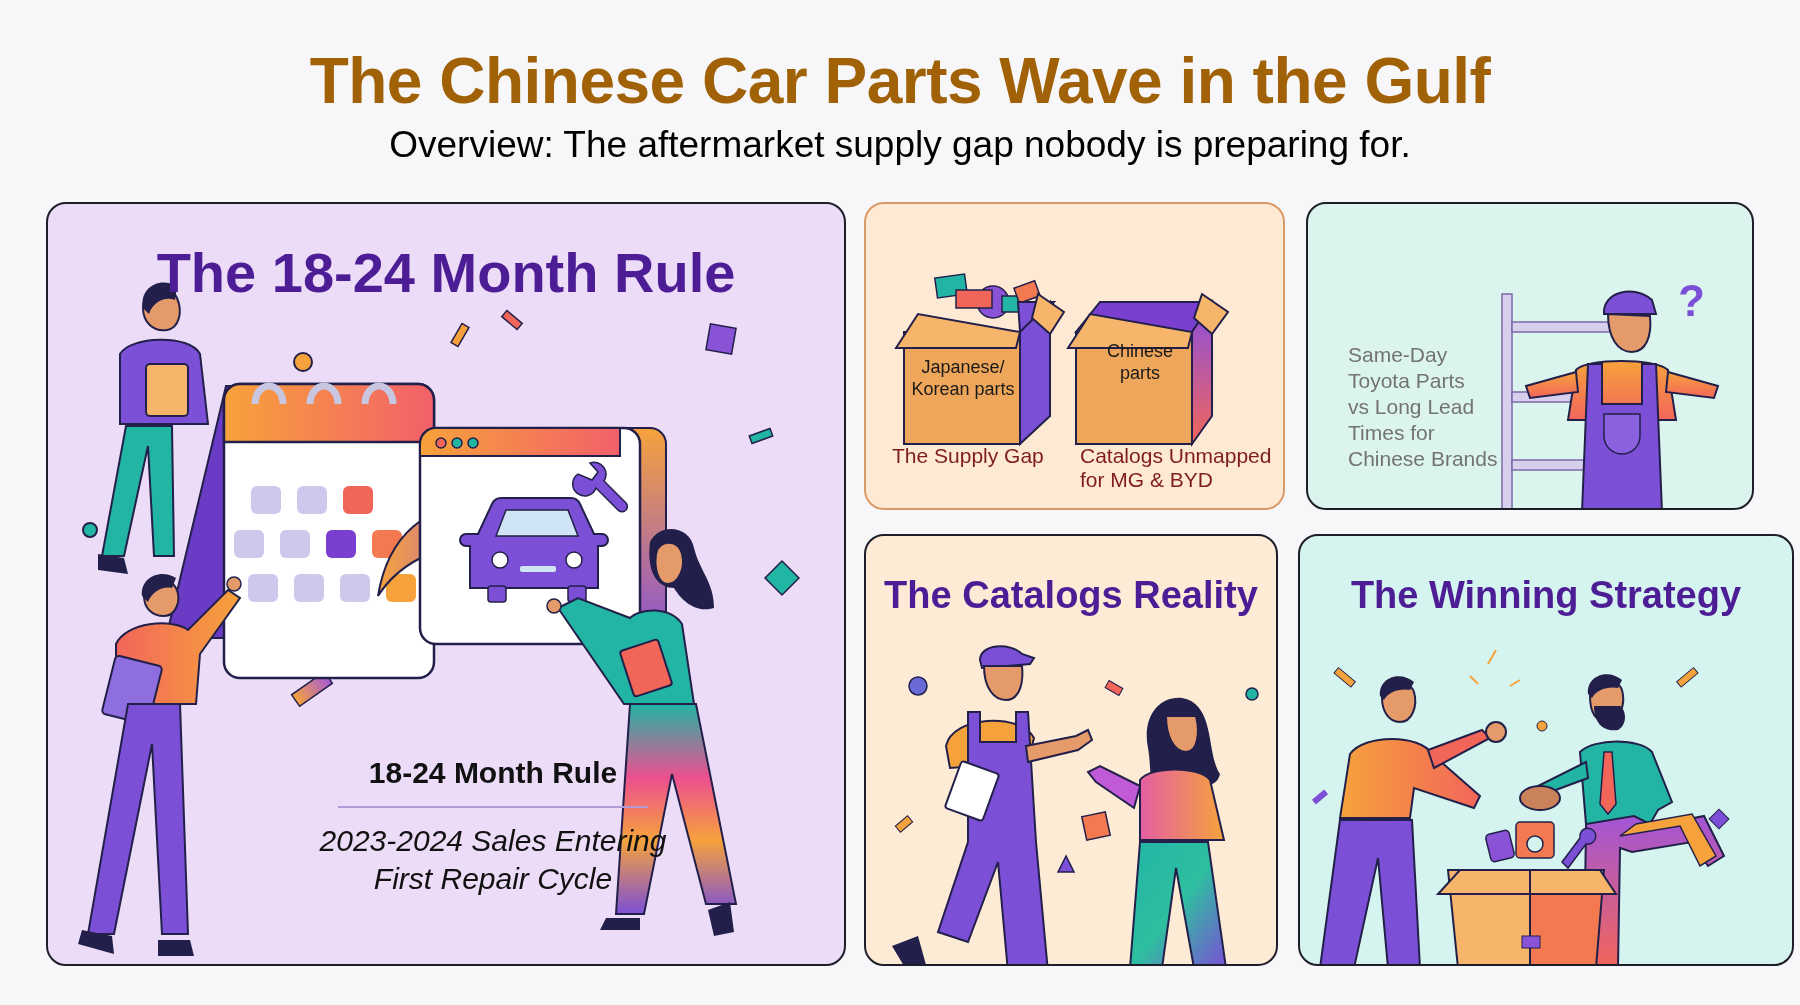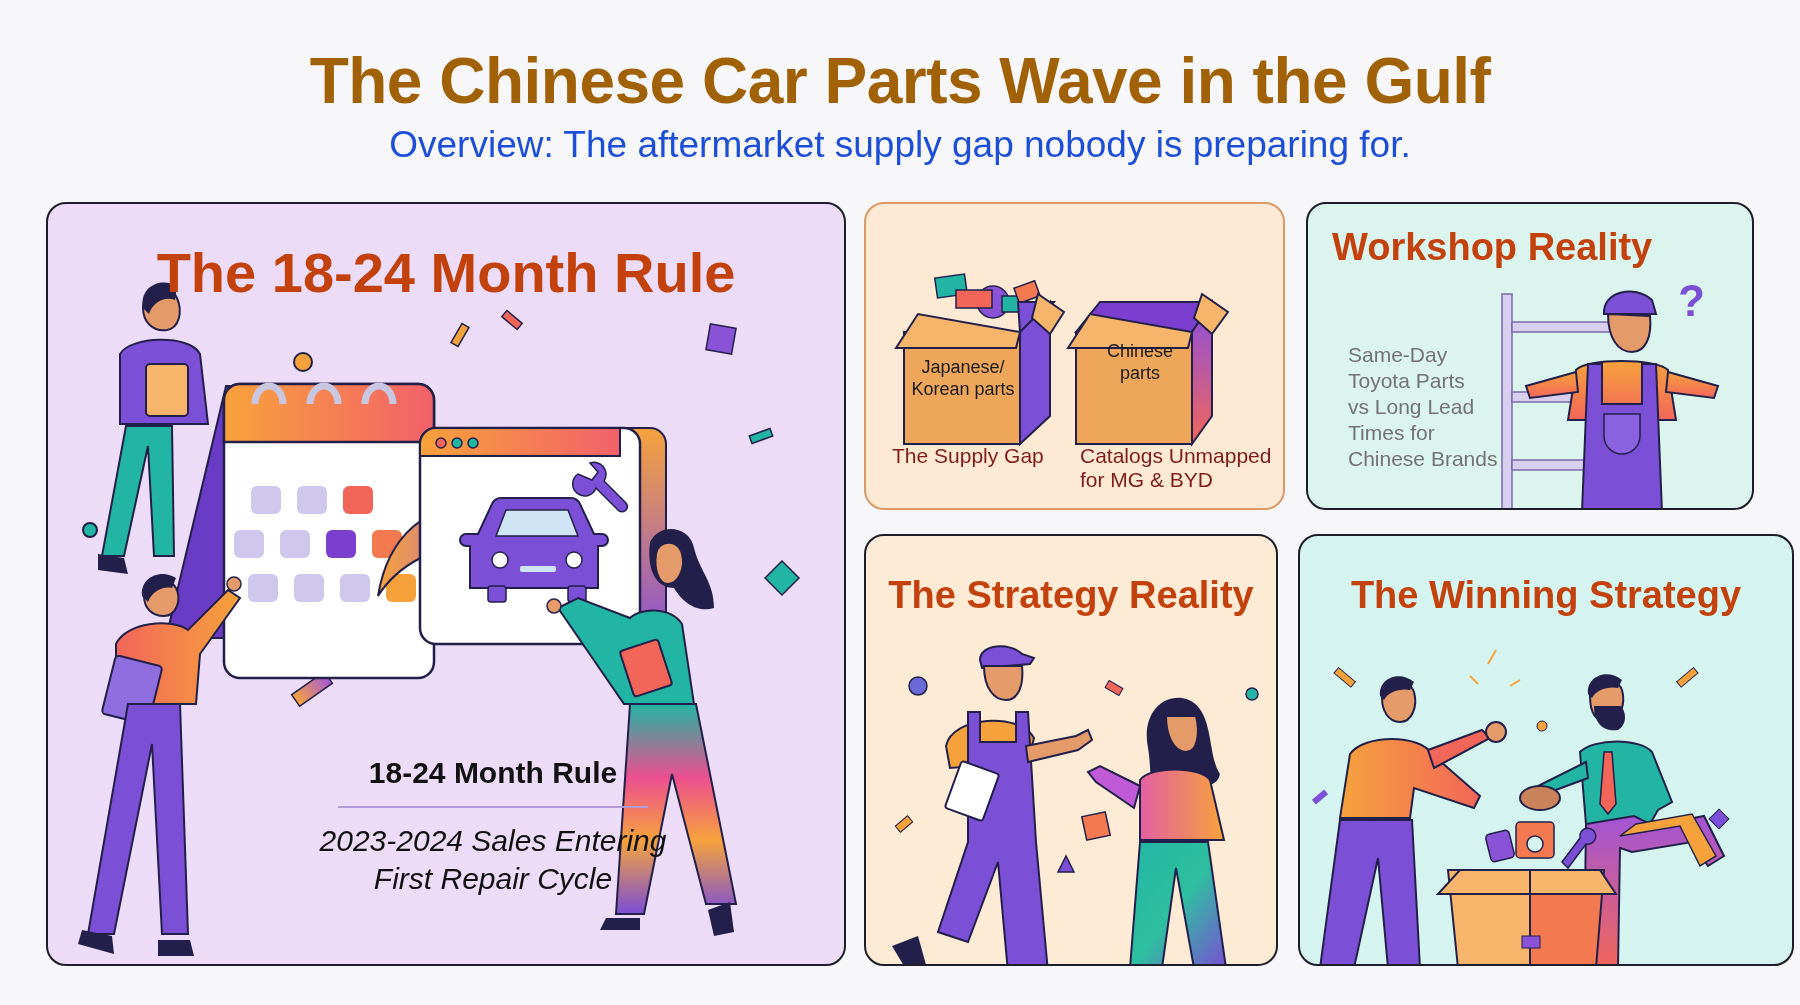--- a/index.html
+++ b/index.html
@@ -1,21 +1,21 @@
 <!DOCTYPE html>
 <html><head>
 <meta charset="utf-8">
 <style>
   * { box-sizing: border-box; margin: 0; padding: 0; }
   html, body { width: 1800px; height: 1005px; overflow: hidden; }
   body { background: #f7f7f9; font-family: "Liberation Sans", "DejaVu Sans", sans-serif; color: #111; position: relative; }
   .title { position: absolute; left: 0; width: 1800px; top: 44px; text-align: center; font-weight: 700; font-size: 64px; letter-spacing: -0.5px; color: #a16207; }
-  .subtitle { position: absolute; left: 0; width: 1800px; top: 124px; text-align: center; font-size: 37px; color: #1d4ed8; }
+  .subtitle { position: absolute; left: 0; width: 1800px; top: 124px; text-align: center; font-size: 37px; color: #000000; }
   .panel { position: absolute; border: 2px solid #1e1e2a; border-radius: 20px; overflow: hidden; }
-  .panel h2 { position: absolute; font-weight: 700; color: #c2410c; white-space: nowrap; }
+  .panel h2 { position: absolute; font-weight: 700; color: #4c1d95; white-space: nowrap; }
   .p-rule { left: 46px; top: 202px; width: 800px; height: 764px; background: #ecdcf8; }
   .p-rule h2 { left: 0; width: 100%; text-align: center; top: 36px; font-size: 56px; }
   .p-gap { left: 864px; top: 202px; width: 421px; height: 308px; background: #fde9d4; border-color: #d99a68; }
   .p-gap h2 { left: 26px; top: 22px; font-size: 38px; }
   .p-shop { left: 1306px; top: 202px; width: 448px; height: 308px; background: #dcf4ee; }
   .p-shop h2 { left: 24px; top: 22px; font-size: 38px; }
   .p-support { left: 864px; top: 534px; width: 414px; height: 432px; background: #fdebd6; }
   .p-support h2 { left: 0; width: 100%; text-align: center; top: 38px; font-size: 38px; }
   .p-win { left: 1298px; top: 534px; width: 496px; height: 432px; background: #d6f4ef; }
   .p-win h2 { left: 0; width: 100%; text-align: center; top: 38px; font-size: 38px; }
@@ -220,21 +220,20 @@
       <path d="M296,110 c-2,-22 30,-30 48,-14 l4,14z" fill="#7b4fd6" stroke="#22204a" stroke-width="2"></path>
       <path d="M300,110 c0,24 10,38 24,38 c14,0 20,-16 18,-36z" fill="#e59a6a" stroke="#22204a" stroke-width="2"></path>
       <path d="M268,166 c10,-12 80,-12 92,0 l8,50 h-108z" fill="url(#gSleeve)" stroke="#22204a" stroke-width="2"></path>
       <path d="M268,168 l-50,14 l4,12 l48,-6z" fill="url(#gSleeve)" stroke="#22204a" stroke-width="2"></path>
       <path d="M360,168 l50,14 l-4,12 l-48,-6z" fill="url(#gSleeve)" stroke="#22204a" stroke-width="2"></path>
       <path d="M280,160 h14 v40 h40 v-40 h14 l6,148 h-80z" fill="#7b4fd6" stroke="#22204a" stroke-width="2"></path>
       <path d="M296,210 h36 v22 a18,18 0 0 1 -36,0z" fill="#8a62e0" stroke="#22204a" stroke-width="1.5"></path>
     </g>
     <text x="370" y="112" font-family="Liberation Sans, sans-serif" font-size="44" font-weight="700" fill="#7b4fd6">?</text>
   </svg>
-  <h2>Workshop Reality</h2>
   <div class="shop-text">
     <div>Same-Day</div>
     <div>Toyota Parts</div>
     <div>vs Long Lead</div>
     <div>Times for</div>
     <div>Chinese Brands</div>
   </div>
 </div>
 
 <div class="panel p-support">
@@ -267,21 +266,21 @@
       <path d="M26,410 l26,-10 l10,36 l-18,4z" fill="#22204a"></path>
     </g>
     <g>
       <path d="M316,162 c-24,-2 -40,20 -34,50 c4,24 0,40 10,48 c20,4 30,-8 40,-12 c10,4 20,0 22,-10 c-14,-20 -4,-70 -38,-76z" fill="#22204a"></path>
       <path d="M300,180 c0,20 8,36 20,36 c12,0 14,-20 10,-36z" fill="#e59a6a" stroke="#22204a" stroke-width="2"></path>
       <path d="M274,244 c10,-14 60,-14 70,0 l14,60 h-84z" fill="url(#gTop)" stroke="#22204a" stroke-width="2"></path>
       <path d="M274,250 l-40,-20 l-12,6 l8,10 l38,26z" fill="#c05ad6" stroke="#22204a" stroke-width="2"></path>
       <path d="M274,306 l-10,126 h32 l14,-100 l18,100 h32 l-18,-126z" fill="url(#gPants)" stroke="#22204a" stroke-width="2"></path>
     </g>
   </svg>
-  <h2>The Strategy Reality</h2>
+  <h2>The Catalogs Reality</h2>
 </div>
 
 <div class="panel p-win">
   <svg class="ill" width="456" height="432" viewBox="0 0 456 432">
     <defs>
       <linearGradient id="gShirtL" x1="0" x2="1">
           <stop offset="0" stop-color="#f6a23c"></stop>
           <stop offset="1" stop-color="#f2665a"></stop>
         </linearGradient>
       <linearGradient id="gLegR" x1="0" y1="0" x2="0" y2="1">

